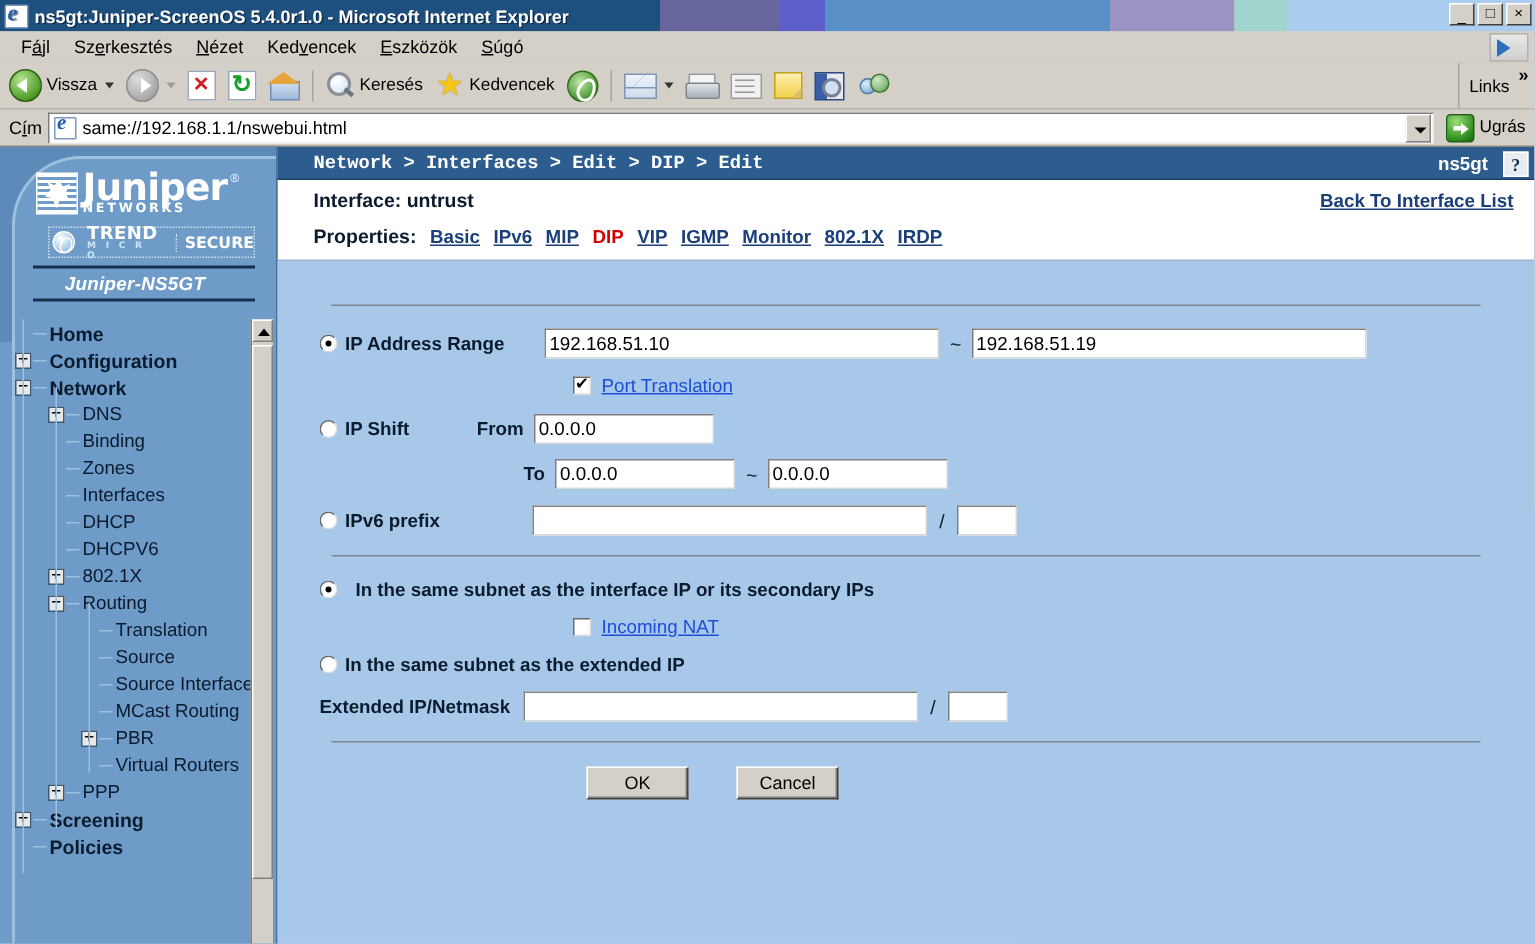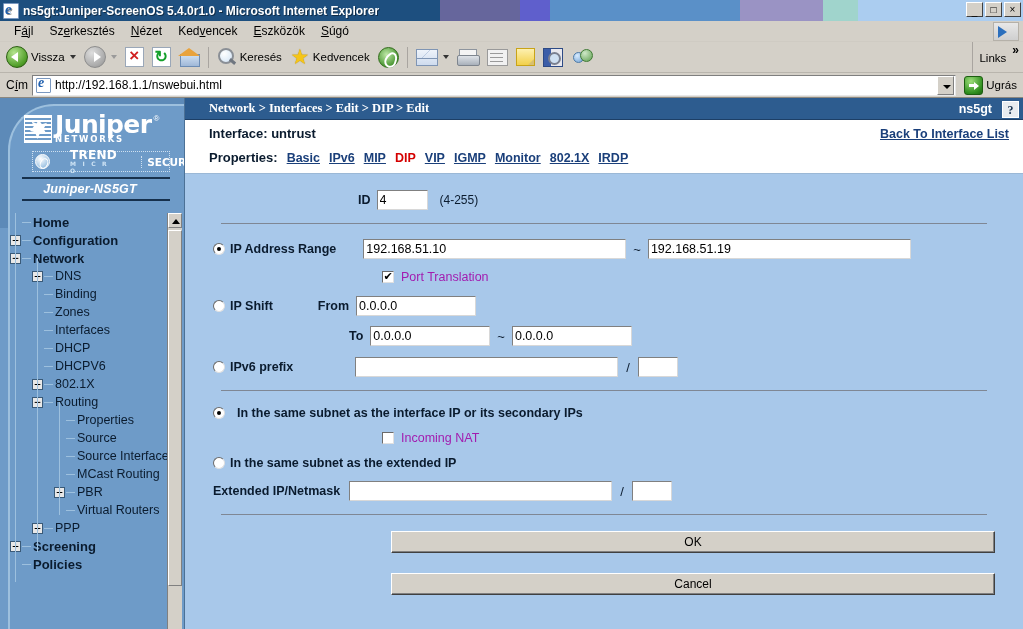--- a/index.html
+++ b/index.html
@@ -328,21 +328,21 @@
   #jl-reg {
     position:absolute; right:-8px; top:0; font-size:8px; color:#fff;
   }
   #jl-sub {
     font-size:8.5px; font-weight:bold; color:#fff; letter-spacing:1.8px;
     margin-top:-2px; font-family:"DejaVu Sans", sans-serif;
   }
 
   #trend-badge {
     margin:7px 0 0 22px; width:138px; height:21px; display:flex;
-    align-items:center; gap:20px;
+    align-items:center; gap:8px;
     border:1px dotted #cfe0f0; padding:1px 2px;
   }
   #tb-swirl {
     width:15px; height:15px; border-radius:50%; flex:none; position:relative;
     background:radial-gradient(circle at 35% 30%,#fff,#9fc4e4 70%,#6e9bc8);
     border:1px solid #fff;
   }
   #tb-swirl::after {
     content:""; position:absolute; left:4px; top:3px; width:6px; height:9px;
     border:1.5px solid #fff; border-radius:50%; transform:rotate(25deg);
@@ -423,21 +423,21 @@
   
   #content { flex:1; display:flex; flex-direction:column; background:#a8c8ea; }
 
   #crumbbar {
     height:22px; background:#2d5c8f; display:flex; align-items:center;
     padding:0 4px 0 24px; position:relative; flex:none;
     border-bottom:1px solid #1d3f66;
   }
   #crumb {
     font-size:12.5px; color:#fff; font-weight:bold;
-    font-family:Liberation Serif, serif;
+    font-family:Liberation Mono, monospace;
   }
   #crumb-right {
     position:absolute; right:4px; top:0; height:22px; display:flex;
     align-items:center; gap:10px;
   }
   #dev-name { font-size:12.5px; font-weight:bold; color:#fff; }
   #help-btn {
     width:17px; height:17px; background:#e8ecf0; position:relative;
     border:1px solid #fff;
     font-size:12px; font-weight:bold; color:#15304f; text-align:center;
@@ -475,21 +475,21 @@
 
   .hr {
     height:1px; background:#7f8794; margin:13px 8px 0 8px;
   }
 
   .row { display:flex; align-items:center; }
   .lbl-b {
     font-size:12.5px; font-weight:bold; color:#0a1b2e;
     font-family:"Liberation Sans", sans-serif;
   }
-  .lbl-n { font-size:12.5px; color:#a21caf; }
+  .lbl-n { font-size:12.5px; color:#1d4ed8;text-decoration:underline; }
   .paren { font-size:12px; color:#0a1b2e; }
 
   input.tf {
     height:20px; background:#fff; font-size:12.5px; color:#000;
     padding:1px 2px; font-family:"Liberation Sans", sans-serif;
     border-top:1px solid #808080; border-left:1px solid #808080;
     border-right:1px solid #d8d8d8; border-bottom:1px solid #d8d8d8;
     outline:none;
   }
 
@@ -509,21 +509,21 @@
     border-right:1px solid #e0e0e0; border-bottom:1px solid #e0e0e0;
   }
   .checkbox.on::after {
     content:"\2714"; position:absolute; left:0; top:-3px; right:0;
     text-align:center; font-size:11px; color:#000; line-height:14px;
   }
 
   .tilde { font-size:13px; color:#0a1b2e; }
   .slash { font-size:13px; color:#0a1b2e; }
 
-  #btn-row { display:flex; gap:20px; margin:16px 0 0 178px;flex-direction:column; }
+  #btn-row { display:flex; gap:32px; margin:16px 0 0 178px; }
   .btn3d {
     min-width:68px; height:22px; background:#d4d0c8; font-size:12px;
     color:#000; font-family:"Liberation Sans", sans-serif; text-align:center;
     line-height:20px; cursor:default;
     border-top:1px solid #fff; border-left:1px solid #fff;
     border-right:1px solid #404040; border-bottom:1px solid #404040;
     box-shadow:inset -1px -1px 0 #808080;
   }
 </style>
 </head>
@@ -621,21 +621,21 @@
   <div id="tb-right">
     <span id="tb-links">Links</span>
     <span id="tb-chev">»</span>
   </div>
 </div>
 
 <div id="addrbar">
   <span id="addr-label">C<u>í</u>m</span>
   <div id="addr-wrap">
     <div id="addr-favicon"></div>
-    <span id="addr-text">http://192.168.1.1/nswebui.html</span>
+    <span id="addr-text">same://192.168.1.1/nswebui.html</span>
     <div id="addr-drop"></div>
   </div>
   <div id="go-btn">
     <span id="go-icon"></span>
     <span id="go-label">Ugrás</span>
   </div>
 </div>
 
 <div id="page">
 <div id="viewport">
@@ -719,21 +719,21 @@
               <span class="lbl">802.1X</span>
             </div>
             <div class="tnode lvl1">
               <span class="tog">−</span>
               <span class="dash"></span>
               <span class="lbl">Routing</span>
             </div>
             <div class="tnode lvl2">
               <span class="nogap"></span>
               <span class="dash"></span>
-              <span class="lbl">Properties</span>
+              <span class="lbl">Translation</span>
             </div>
             <div class="tnode lvl2">
               <span class="nogap"></span>
               <span class="dash"></span>
               <span class="lbl">Source</span>
             </div>
             <div class="tnode lvl2">
               <span class="nogap"></span>
               <span class="dash"></span>
               <span class="lbl">Source Interface</span>
@@ -806,25 +806,20 @@
         <span class="prop-tab">IGMP</span>
         <span class="prop-tab">Monitor</span>
         <span class="prop-tab">802.1X</span>
         <span class="prop-tab">IRDP</span>
       </div>
     </div>
 
     <div id="formarea">
       <div id="form-inner">
 
-        <div class="row" style="margin-left:145px">
-          <span class="lbl-b">ID</span>
-          <input class="tf" type="text" style="width: 51px; margin-left: 6px;" value="4">
-          <span class="paren" style="margin-left:12px">(4-255)</span>
-        </div>
 
         <div class="hr"></div>
 
         <div class="row" style="margin-top:15px">
           <span class="radio on"></span>
           <span class="lbl-b" style="margin-left:5px">IP Address Range</span>
           <input class="tf" type="text" style="width: 263px; margin-left: 27px;" value="192.168.51.10">
           <span class="tilde" style="margin:0 7px">~</span>
           <input class="tf" type="text" style="width: 263px;" value="192.168.51.19">
         </div>

